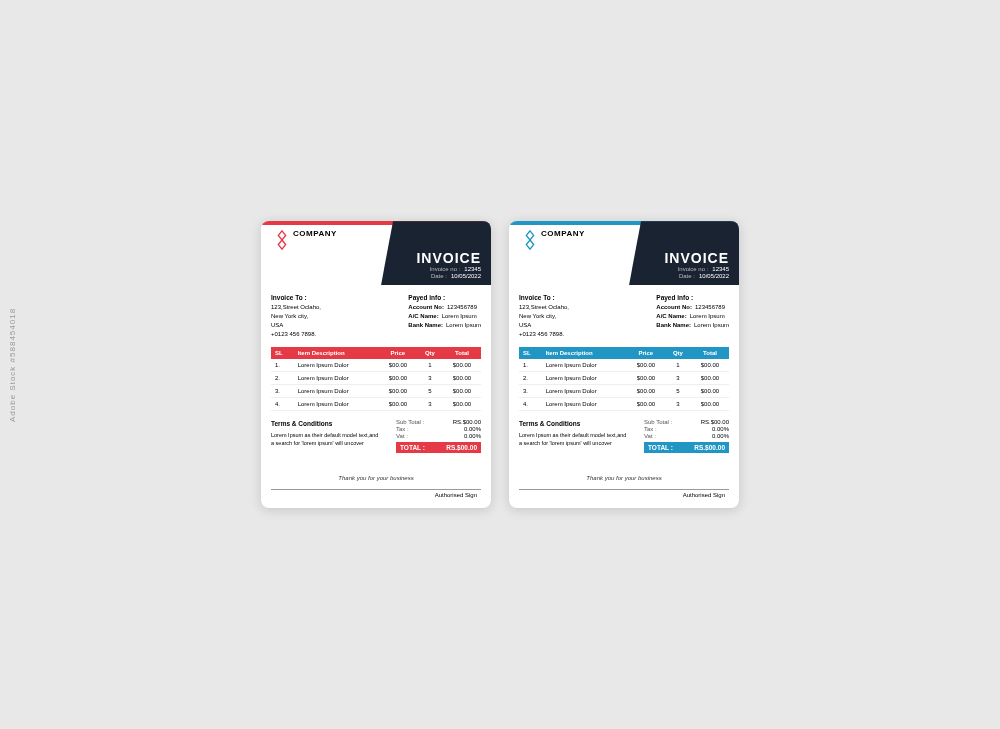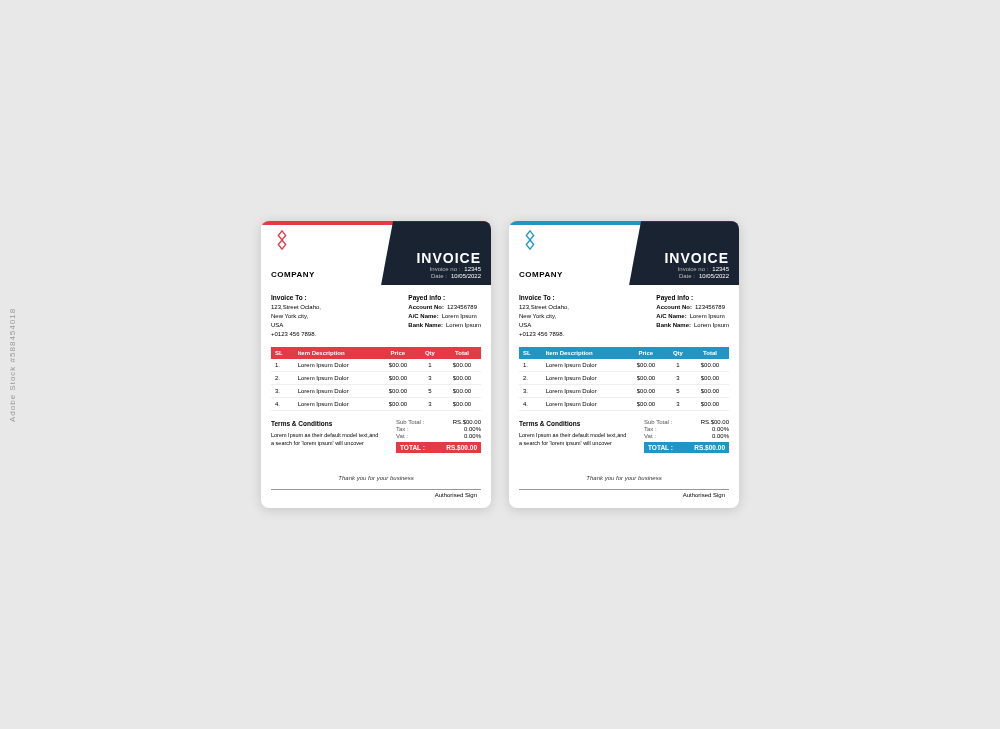--- a/index.html
+++ b/index.html
@@ -33,22 +33,22 @@
       position: relative;
     }
     .header-accent-bar {
       position: absolute;
       top: 0; left: 0; right: 0;
       height: 4px;
     }
     .header-left {
       flex: 1;
       display: flex;
-      flex-direction: column;
-      justify-content: space-between;
+      flex-direction: row;
+      justify-content: flex-start;
       padding: 8px 10px 6px 10px;
     }
     .company-logo {
       width: 22px;
       height: 22px;
       margin-bottom: 2px;
     }
     .company-name {
       font-size: 8px;
       font-weight: bold;

